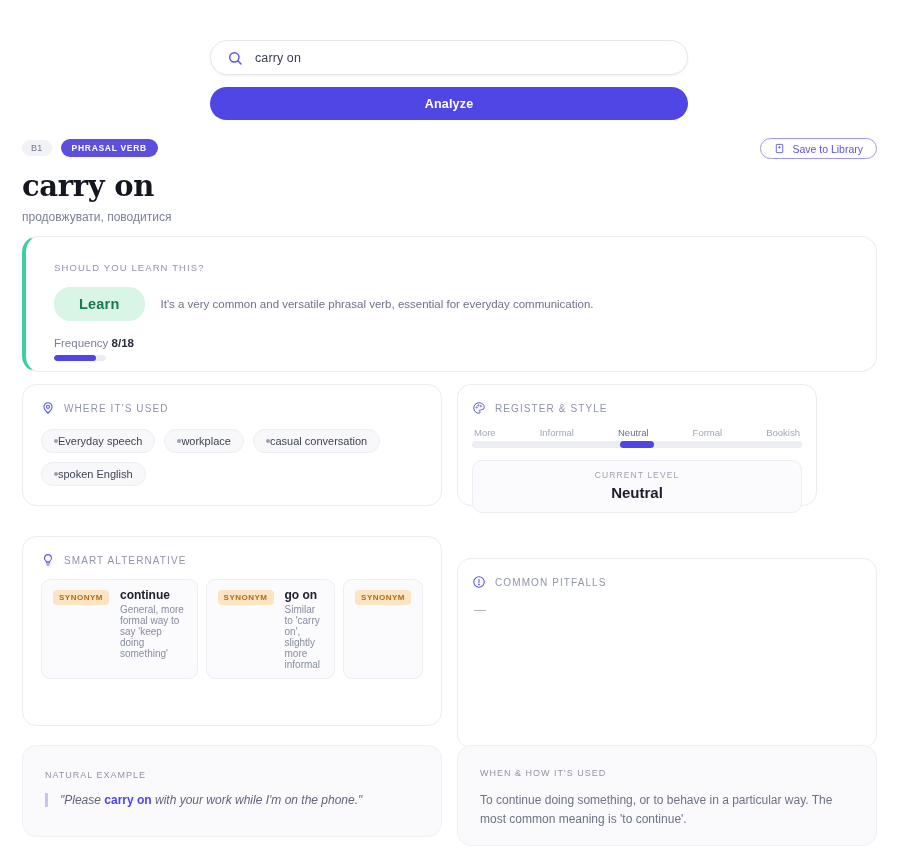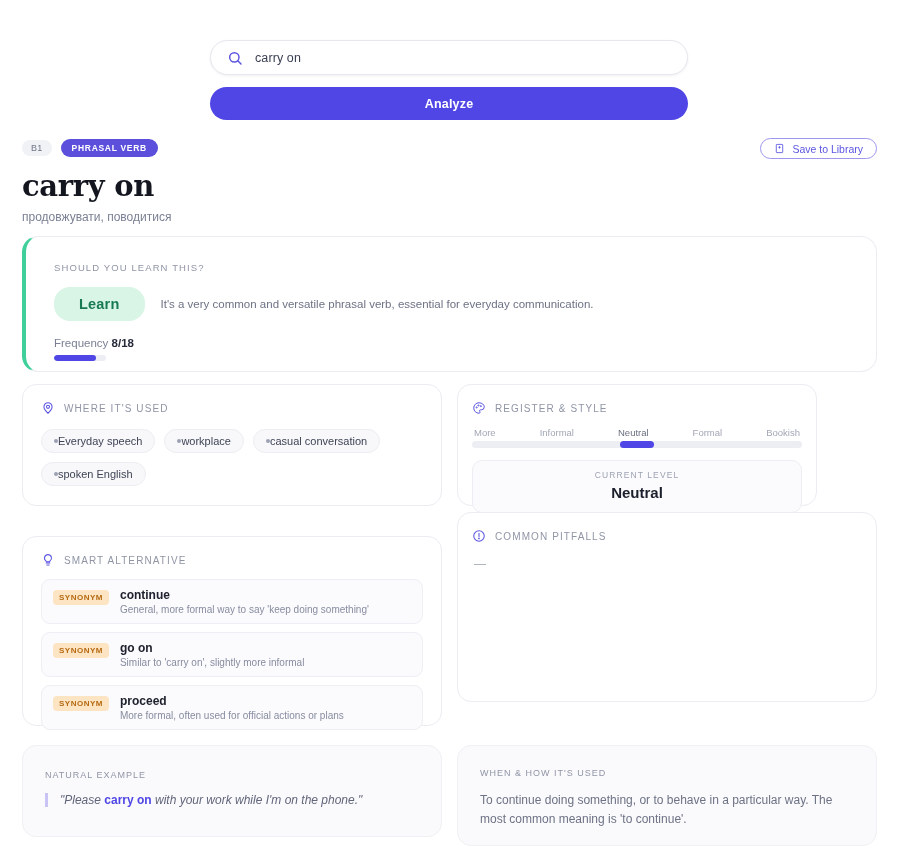--- a/index.html
+++ b/index.html
@@ -118,36 +118,36 @@
   }
   .cur-box {
     margin-top: 12px; border: 1px solid #ededf3; background: #fbfbfd;
     border-radius: 10px; padding: 9px 0 11px; text-align: center;
   }
   .cur-label { font-size: 8.5px; letter-spacing: 1.1px; color: #9da2b2; }
   .cur-value { margin-top: 4px; font-size: 15px; font-weight: bold; color: #1b1e2b; }
 
   
   .syn-card { left: 22px; top: 536px; width: 420px; height: 190px; padding: 16px 18px; }
-  .syn-list { margin-top: 12px; display: flex; flex-direction: column; gap: 8px; }
+  .syn-list { margin-top: 12px; display: flex; flex-direction: row; gap: 8px; }
   .syn-item {
     display: flex; gap: 11px; align-items: flex-start;
     background: #fbfbfd; border: 1px solid #eeeef4; border-radius: 9px;
     padding: 8px 11px;
   }
   .syn-badge {
     background: #fde4c3; color: #b56b12; border-radius: 4px;
     font-size: 8px; font-weight: bold; letter-spacing: .5px;
     padding: 3px 6px; margin-top: 2px; flex: 0 0 auto;
   }
   .syn-word { font-size: 12px; font-weight: bold; color: #20232f; }
   .syn-desc { font-size: 10px; color: #878ca0; margin-top: 2px; }
 
   
-  .pit-card { left: 457px; top: 512px; width: 420px; height: 190px; padding: 16px 14px; }
+  .pit-card { left: 457px; top: 558px; width: 420px; height: 190px; padding: 16px 14px; }
   .pit-empty { margin-top: 14px; font-size: 12px; color: #a8acbb; padding-left: 2px; }
 
   
   .ex-card {
     left: 22px; top: 745px; width: 420px; height: 92px;
     background: #fafafc; border: 1px solid #f0f0f5; padding: 24px 22px;
   }
   .small-label { font-size: 9px; letter-spacing: 1px; color: #9095a6; }
   .ex-quote {
     margin-top: 13px; padding-left: 12px; border-left: 3px solid #c7c3f4;
@@ -294,24 +294,20 @@
         </div>
         <div class="syn-item">
           <span class="syn-badge">SYNONYM</span>
           <div>
             <div class="syn-word">go on</div>
             <div class="syn-desc">Similar to 'carry on', slightly more informal</div>
           </div>
         </div>
         <div class="syn-item">
           <span class="syn-badge">SYNONYM</span>
-          <div>
-            <div class="syn-word">proceed</div>
-            <div class="syn-desc">More formal, often used for official actions or plans</div>
-          </div>
         </div>
       </div>
   </div>
 
   <div class="card pit-card">
     <div class="card-head">
       <span class="ic">
         <svg viewBox="0 0 24 24" fill="none" stroke="#5b55e0" stroke-width="1.8" stroke-linecap="round">
           <circle cx="12" cy="12" r="9"></circle>
             <line x1="12" y1="7.5" x2="12" y2="13"></line>

